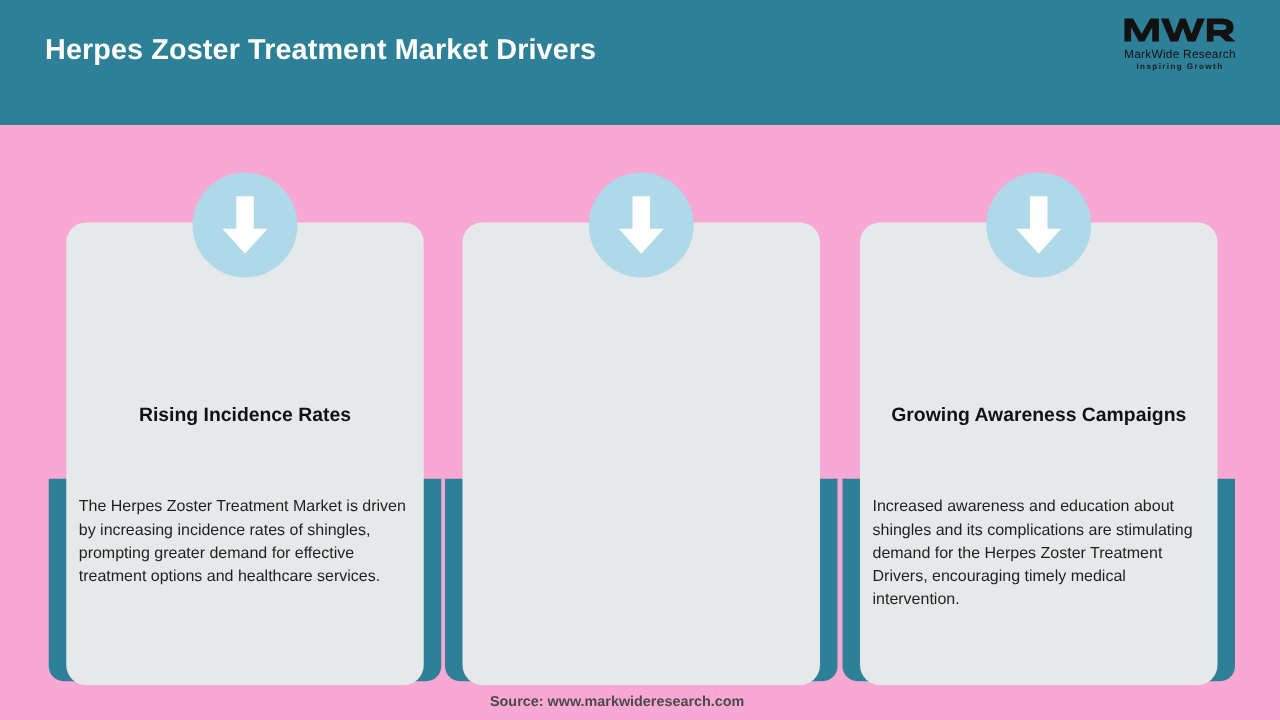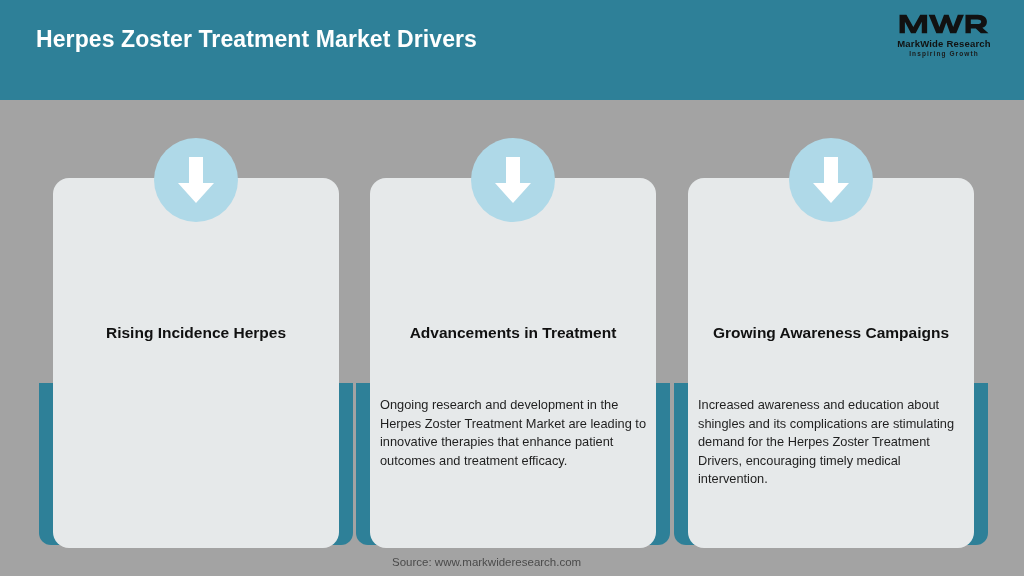--- a/index.html
+++ b/index.html
@@ -9,21 +9,21 @@
     height: 576px;
     background: #ffffff;
     font-family: "Liberation Sans", sans-serif;
     overflow: hidden;
   }
 
   #page {
     position: relative;
     width: 1024px;
     height: 576px;
-    background: #a3a3a3;
+    background: #f9a8d4;
   }
 
   
   .header-bar {
     position: absolute;
     left: 0;
     top: 0;
     width: 1024px;
     height: 100px;
     background: #2E8098;
@@ -51,21 +51,21 @@
     flex-direction: column;
     align-items: center;
     justify-content: flex-start;
   }
   .logo-mark {
     display: block;
     height: 28px;
   }
   .logo-name {
     font-size: 9.5px;
-    font-weight: bold;
+    font-weight: normal;
     color: #111111;
     letter-spacing: 0.2px;
     line-height: 11px;
     white-space: nowrap;
     text-align: right;
   }
   .logo-tag {
     font-size: 6.5px;
     font-weight: bold;
     color: #1b1b1b;
@@ -153,21 +153,21 @@
     line-height: 18.6px;
     text-align: left;
   }
 
   
   .footer-source {
     position: absolute;
     left: 392px;
     top: 556px;
     font-size: 11.5px;
-    font-weight: normal;
+    font-weight: bold;
     color: #4a4a4a;
     white-space: nowrap;
   }
 
   .footer-note {
     position: absolute;
     left: 728px;
     top: 558px;
     font-size: 8.6px;
     color: #3d3d3d;
@@ -191,34 +191,33 @@
       <div class="logo-name">MarkWide Research</div>
       <div class="logo-tag">Inspiring Growth</div>
     </div>
   </div>
 
   <div class="cards">
 
     <div class="card-wrap c0">
       <div class="frame"></div>
       <div class="card">
-        <div class="card-title">Rising Incidence Herpes</div>
+        <div class="card-title">Rising Incidence Rates</div>
+        <div class="card-body">The Herpes Zoster Treatment Market is driven by increasing incidence rates of shingles, prompting greater demand for effective treatment options and healthcare services.</div>
       </div>
       <div class="icon-circle">
         <svg width="42" height="50" viewBox="0 0 42 50">
           <path d="M14 2 L28 2 L28 28 L39 28 L21 48 L3 28 L14 28 Z" fill="#ffffff"></path>
         </svg>
       </div>
     </div>
 
     <div class="card-wrap c1">
       <div class="frame"></div>
       <div class="card">
-        <div class="card-title">Advancements in Treatment</div>
-        <div class="card-body">Ongoing research and development in the Herpes Zoster Treatment Market are leading to innovative therapies that enhance patient outcomes and treatment efficacy.</div>
       </div>
       <div class="icon-circle">
         <svg width="42" height="50" viewBox="0 0 42 50">
           <path d="M14 2 L28 2 L28 28 L39 28 L21 48 L3 28 L14 28 Z" fill="#ffffff"></path>
         </svg>
       </div>
     </div>
 
     <div class="card-wrap c2">
       <div class="frame"></div>

